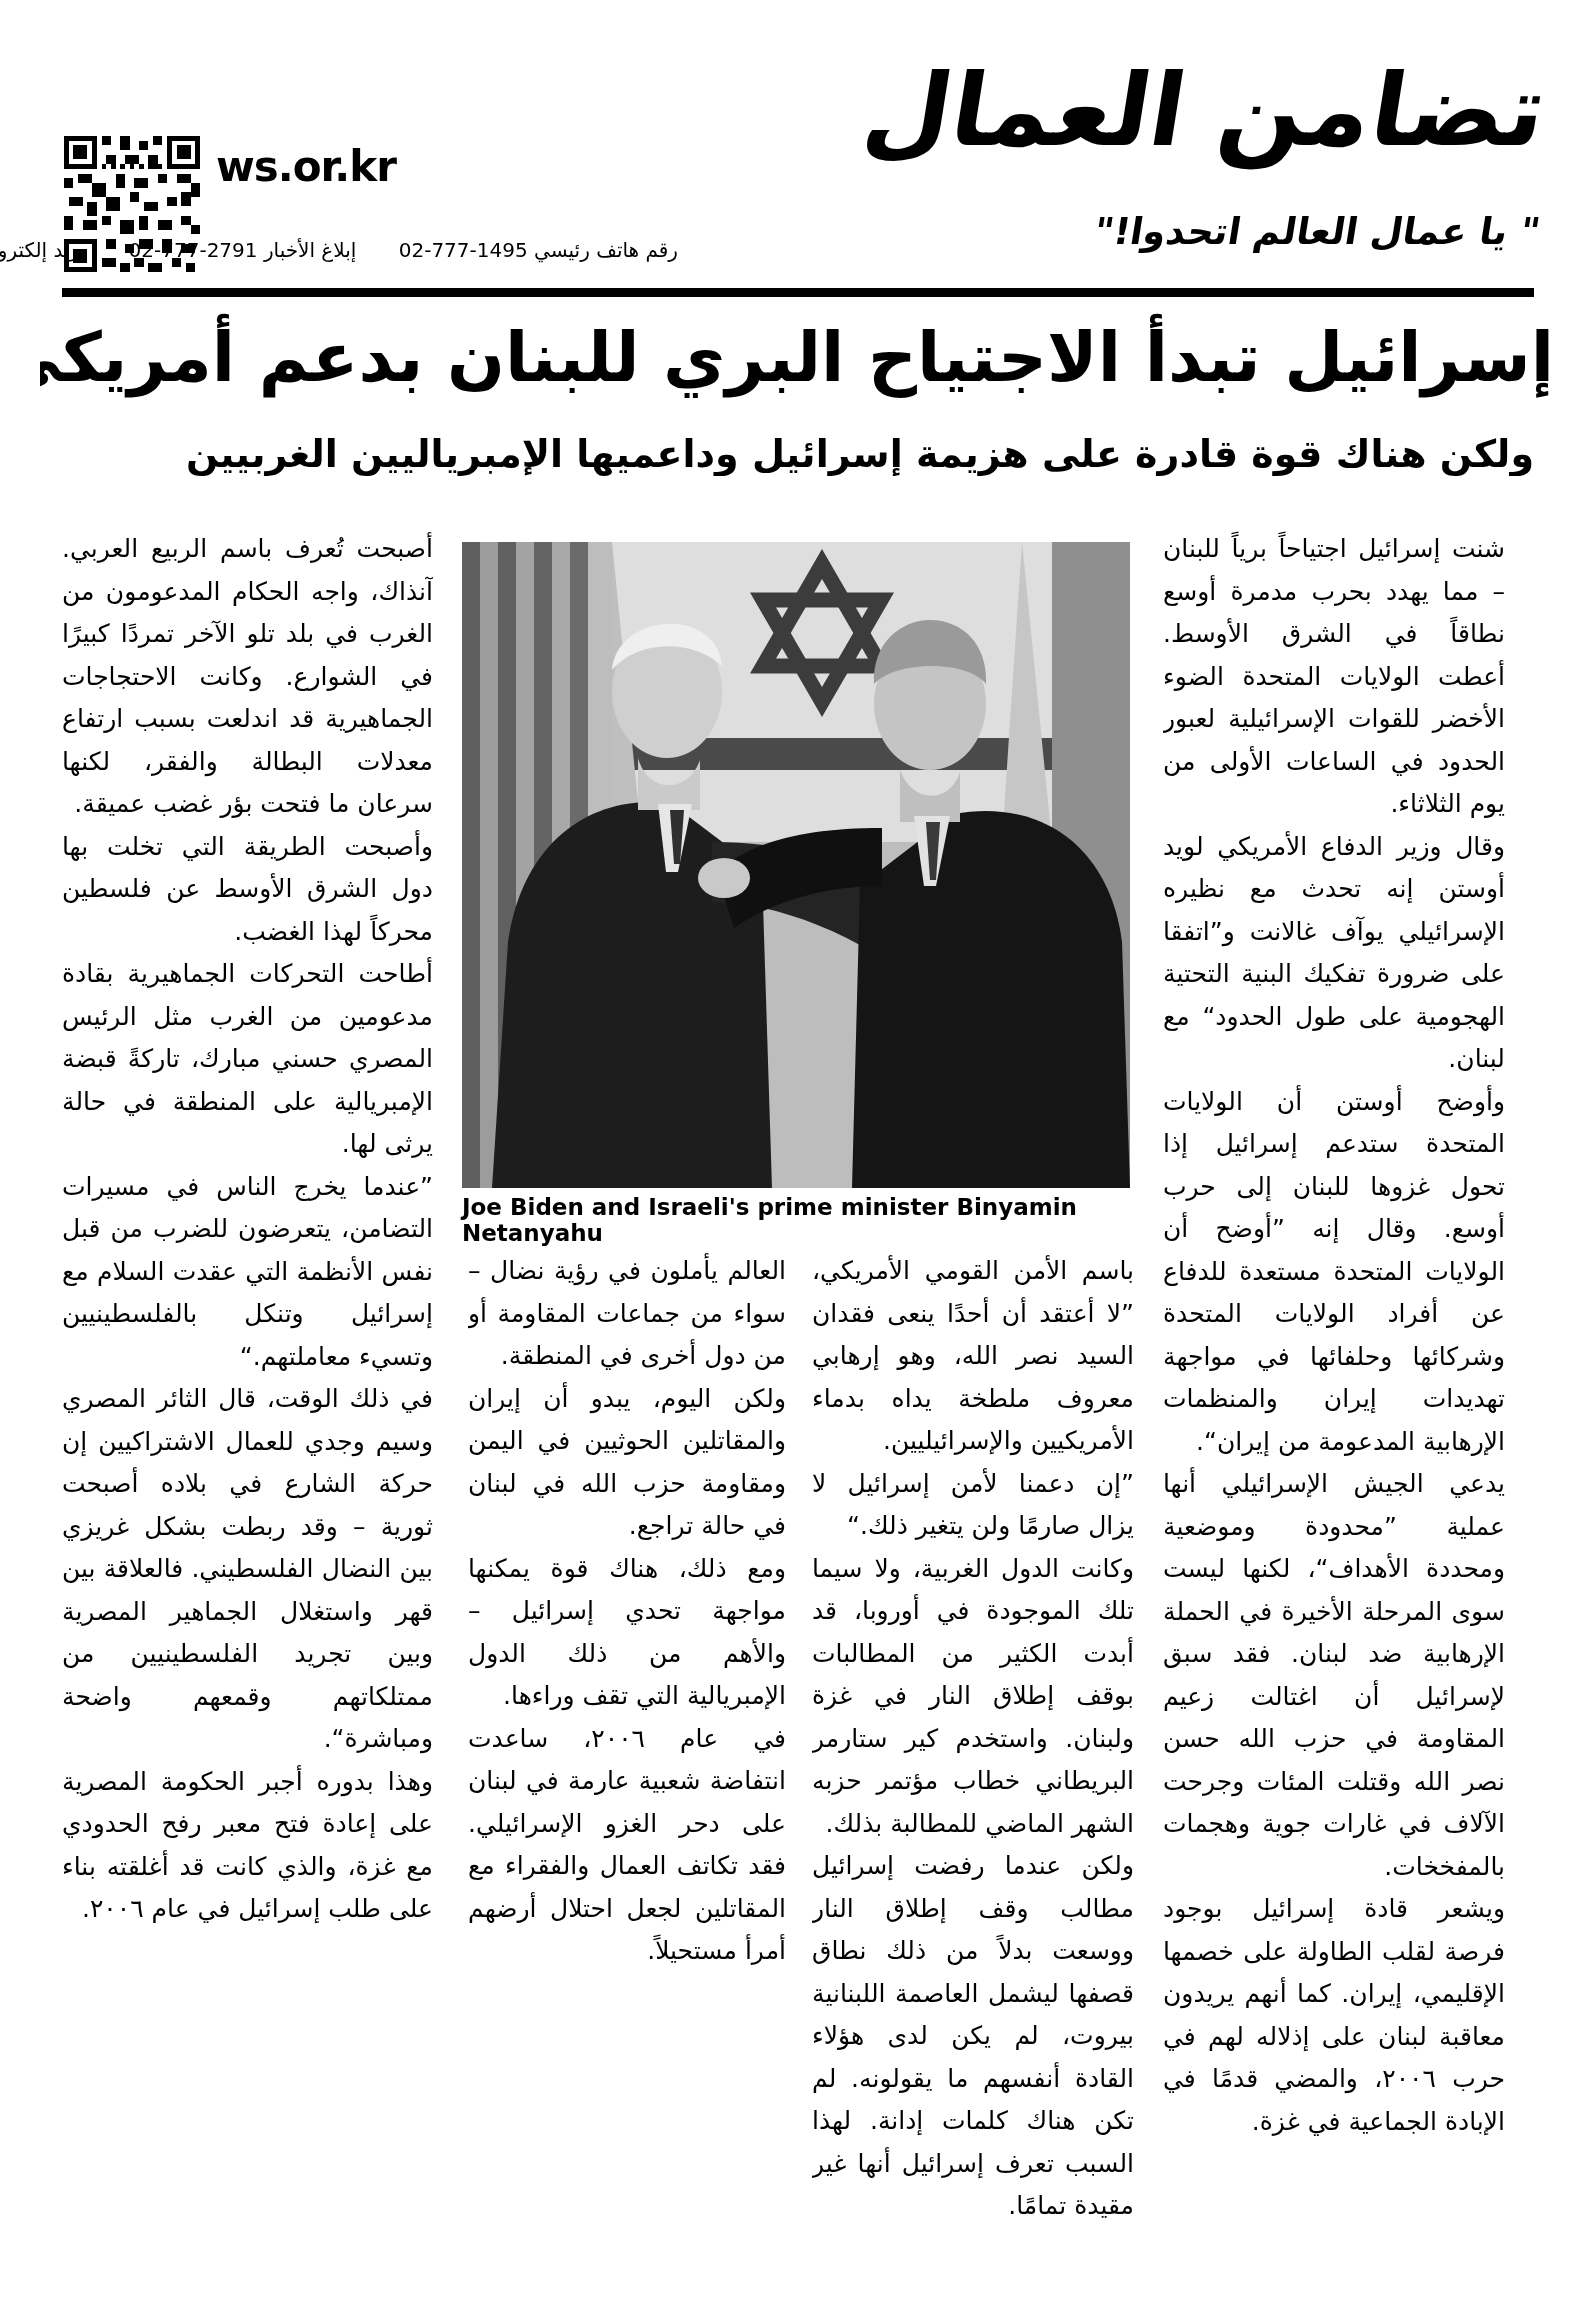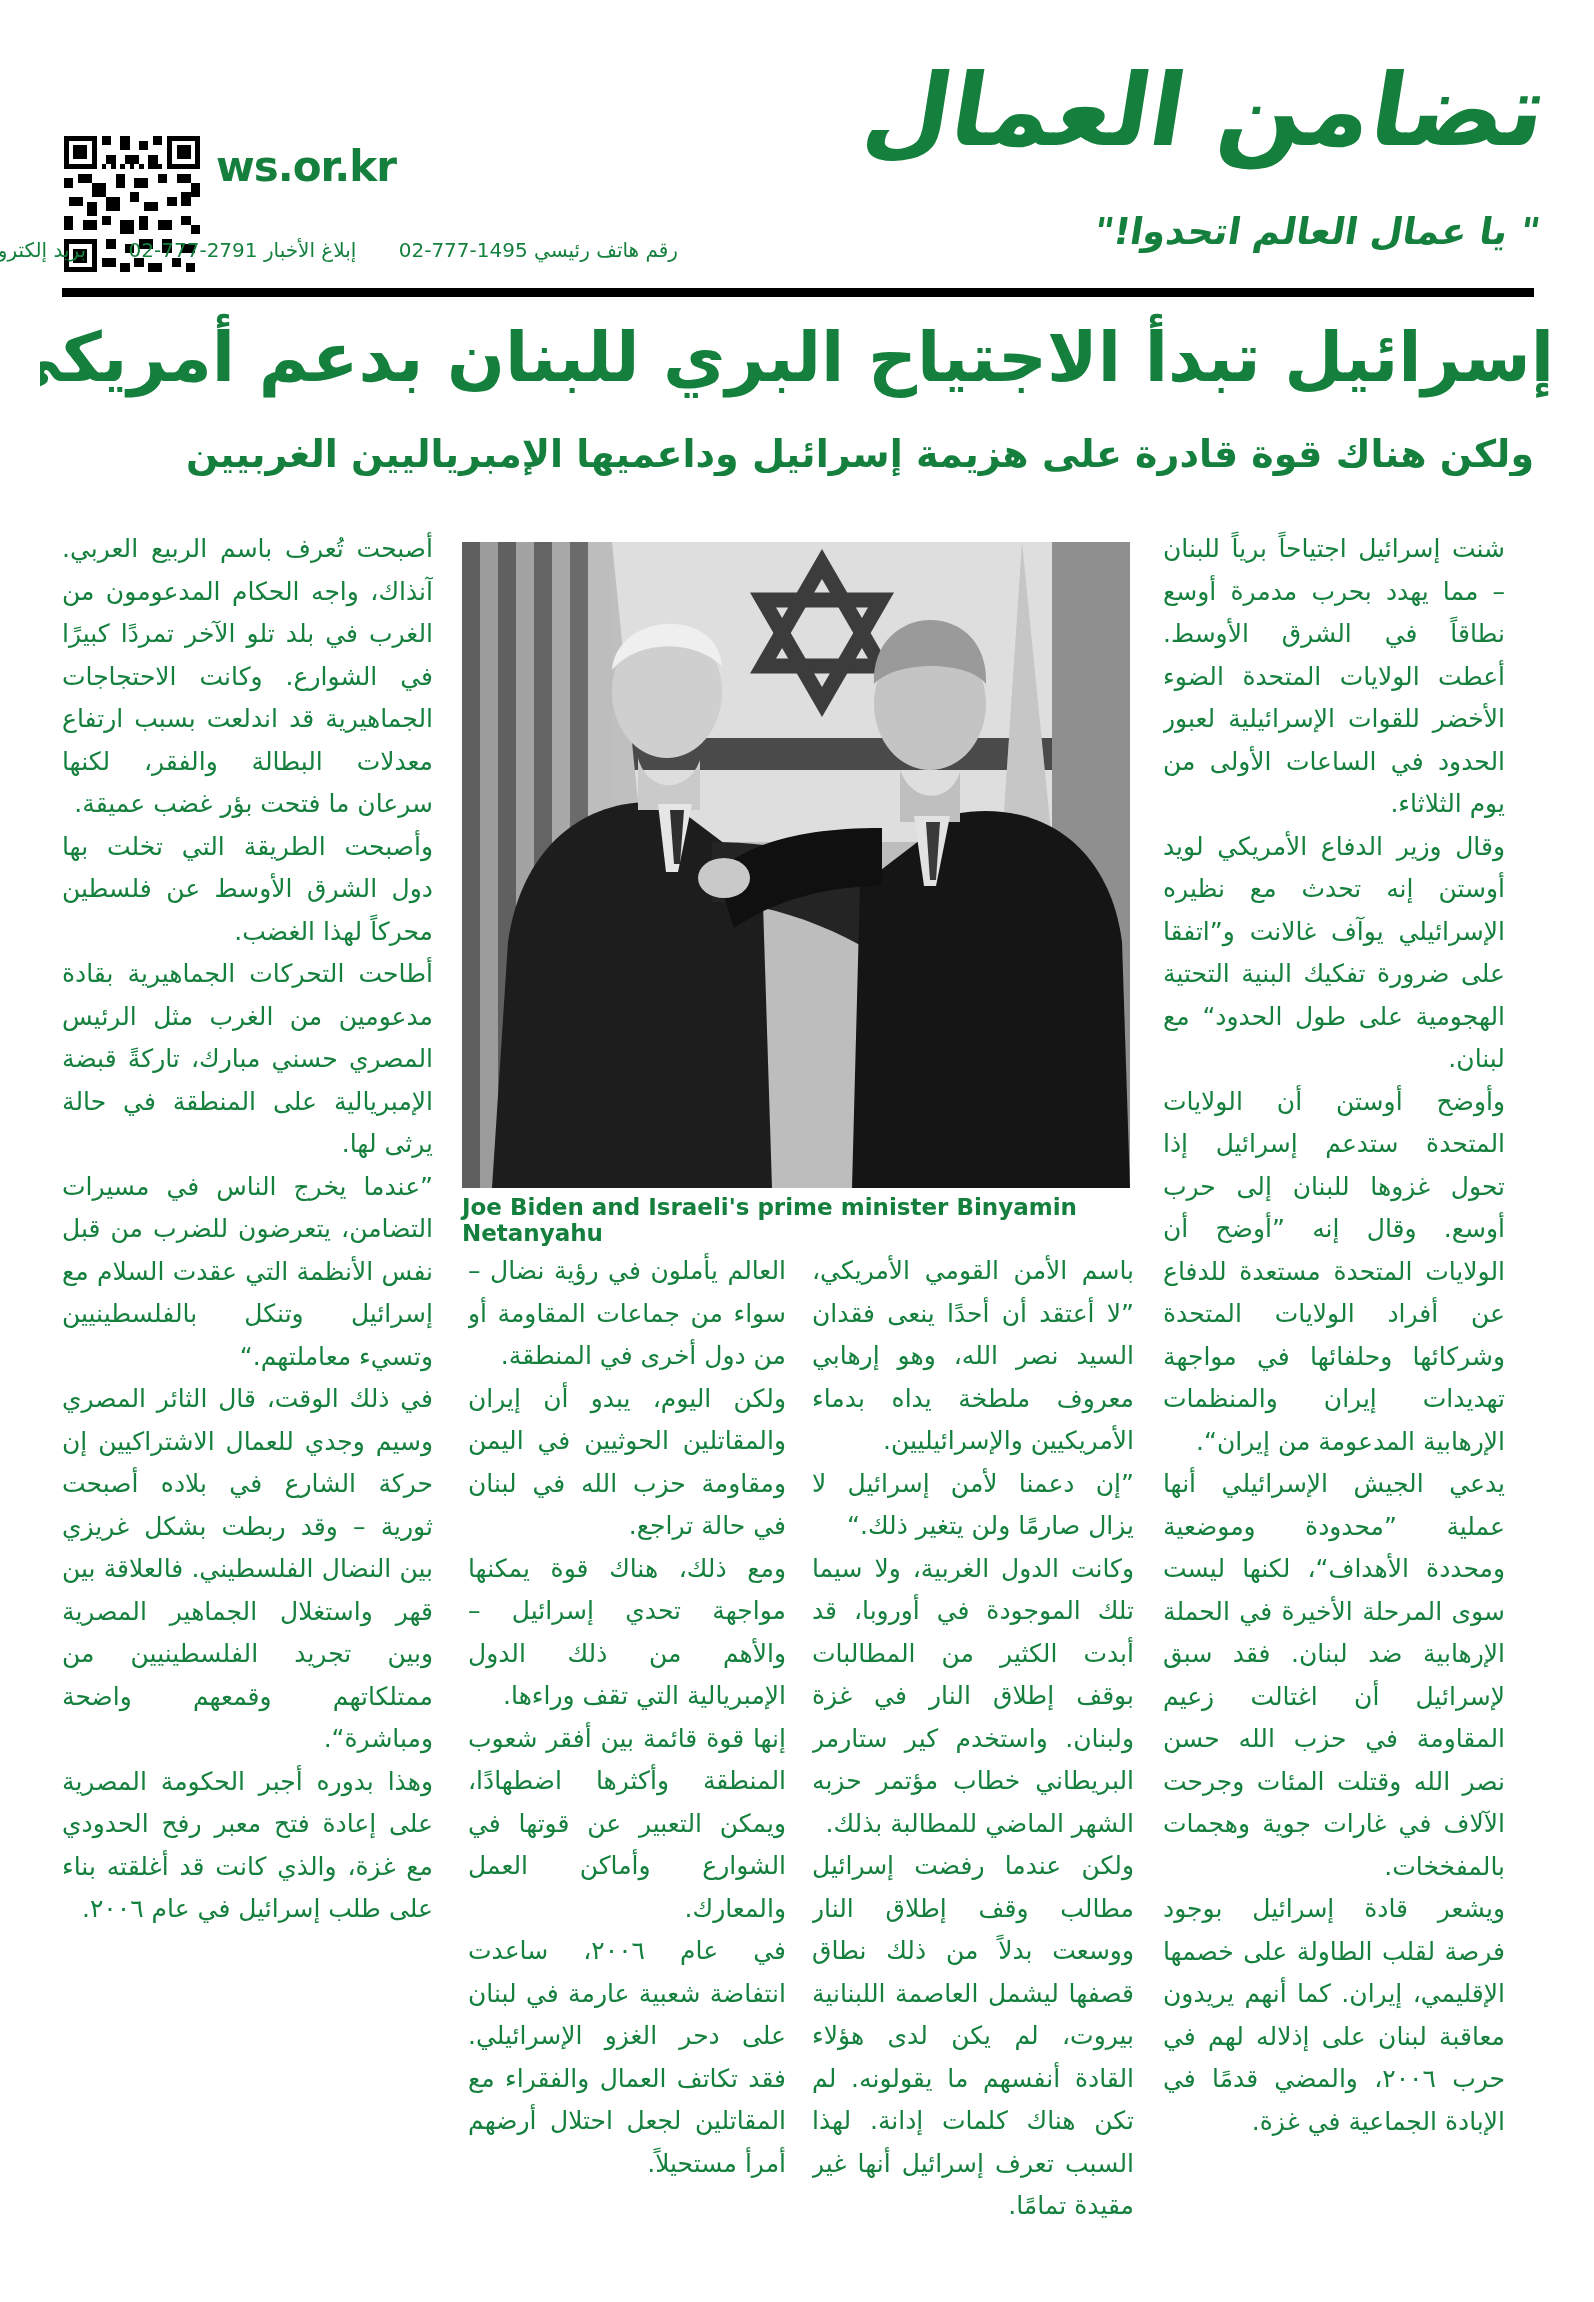--- a/index.html
+++ b/index.html
@@ -1,17 +1,17 @@
 <!DOCTYPE html>
 <html lang="ar"><head>
 <meta charset="utf-8">
 <style>
   html,body{margin:0;padding:0;background:#ffffff;}
   .page{position:relative;width:1594px;height:2302px;background:#ffffff;
-        font-family:"DejaVu Sans",sans-serif;color:#15803d;overflow:hidden;}
+        font-family:"DejaVu Sans",sans-serif;color:#000000;overflow:hidden;}
 
   
   .qr{position:absolute;left:64px;top:136px;width:136px;height:136px;}
   .site{position:absolute;left:216px;top:142px;font-size:42px;font-weight:bold;
         letter-spacing:-1px;direction:ltr;}
   .masthead{position:absolute;right:58px;top:52px;font-size:100px;font-weight:bold;
         direction:rtl;white-space:nowrap;transform:skewX(-9deg);
         transform-origin:100% 100%;letter-spacing:-2px;}
   .slogan{position:absolute;right:58px;top:210px;font-size:37px;font-weight:bold;
         direction:rtl;white-space:nowrap;transform:skewX(-9deg);
@@ -196,21 +196,20 @@
       <p>وأصبحت الطريقة التي تخلت بها دول الشرق الأوسط عن فلسطين محركاً لهذا الغضب.</p>
       <p>أطاحت التحركات الجماهيرية بقادة مدعومين من الغرب مثل الرئيس المصري حسني مبارك، تاركةً قبضة الإمبريالية على المنطقة في حالة يرثى لها.</p>
       <p>”عندما يخرج الناس في مسيرات التضامن، يتعرضون للضرب من قبل نفس الأنظمة التي عقدت السلام مع إسرائيل وتنكل بالفلسطينيين وتسيء معاملتهم.“</p>
       <p>في ذلك الوقت، قال الثائر المصري وسيم وجدي للعمال الاشتراكيين إن حركة الشارع في بلاده أصبحت ثورية – وقد ربطت بشكل غريزي بين النضال الفلسطيني. فالعلاقة بين قهر واستغلال الجماهير المصرية وبين تجريد الفلسطينيين من ممتلكاتهم وقمعهم واضحة ومباشرة“.</p>
       <p>وهذا بدوره أجبر الحكومة المصرية على إعادة فتح معبر رفح الحدودي مع غزة، والذي كانت قد أغلقته بناء على طلب إسرائيل في عام ٢٠٠٦.</p>
     </div>
   <div class="col col2">
       <p>العالم يأملون في رؤية نضال – سواء من جماعات المقاومة أو من دول أخرى في المنطقة.</p>
       <p>ولكن اليوم، يبدو أن إيران والمقاتلين الحوثيين في اليمن ومقاومة حزب الله في لبنان في حالة تراجع.</p>
       <p>ومع ذلك، هناك قوة يمكنها مواجهة تحدي إسرائيل – والأهم من ذلك الدول الإمبريالية التي تقف وراءها.</p>
-      <p>إنها قوة قائمة بين أفقر شعوب المنطقة وأكثرها اضطهادًا، ويمكن التعبير عن قوتها في الشوارع وأماكن العمل والمعارك.</p>
       <p>في عام ٢٠٠٦، ساعدت انتفاضة شعبية عارمة في لبنان على دحر الغزو الإسرائيلي. فقد تكاتف العمال والفقراء مع المقاتلين لجعل احتلال أرضهم أمرأ مستحيلاً.</p>
     </div>
   <div class="col col3">
       <p>باسم الأمن القومي الأمريكي، ”لا أعتقد أن أحدًا ينعى فقدان السيد نصر الله، وهو إرهابي معروف ملطخة يداه بدماء الأمريكيين والإسرائيليين.</p>
       <p>”إن دعمنا لأمن إسرائيل لا يزال صارمًا ولن يتغير ذلك.“</p>
       <p>وكانت الدول الغربية، ولا سيما تلك الموجودة في أوروبا، قد أبدت الكثير من المطالبات بوقف إطلاق النار في غزة ولبنان. واستخدم كير ستارمر البريطاني خطاب مؤتمر حزبه الشهر الماضي للمطالبة بذلك.</p>
       <p>ولكن عندما رفضت إسرائيل مطالب وقف إطلاق النار ووسعت بدلاً من ذلك نطاق قصفها ليشمل العاصمة اللبنانية بيروت، لم يكن لدى هؤلاء القادة أنفسهم ما يقولونه. لم تكن هناك كلمات إدانة. لهذا السبب تعرف إسرائيل أنها غير مقيدة تمامًا.</p>
     </div>
   <div class="col col4">
       <p>شنت إسرائيل اجتياحاً برياً للبنان – مما يهدد بحرب مدمرة أوسع نطاقاً في الشرق الأوسط. أعطت الولايات المتحدة الضوء الأخضر للقوات الإسرائيلية لعبور الحدود في الساعات الأولى من يوم الثلاثاء.</p>

